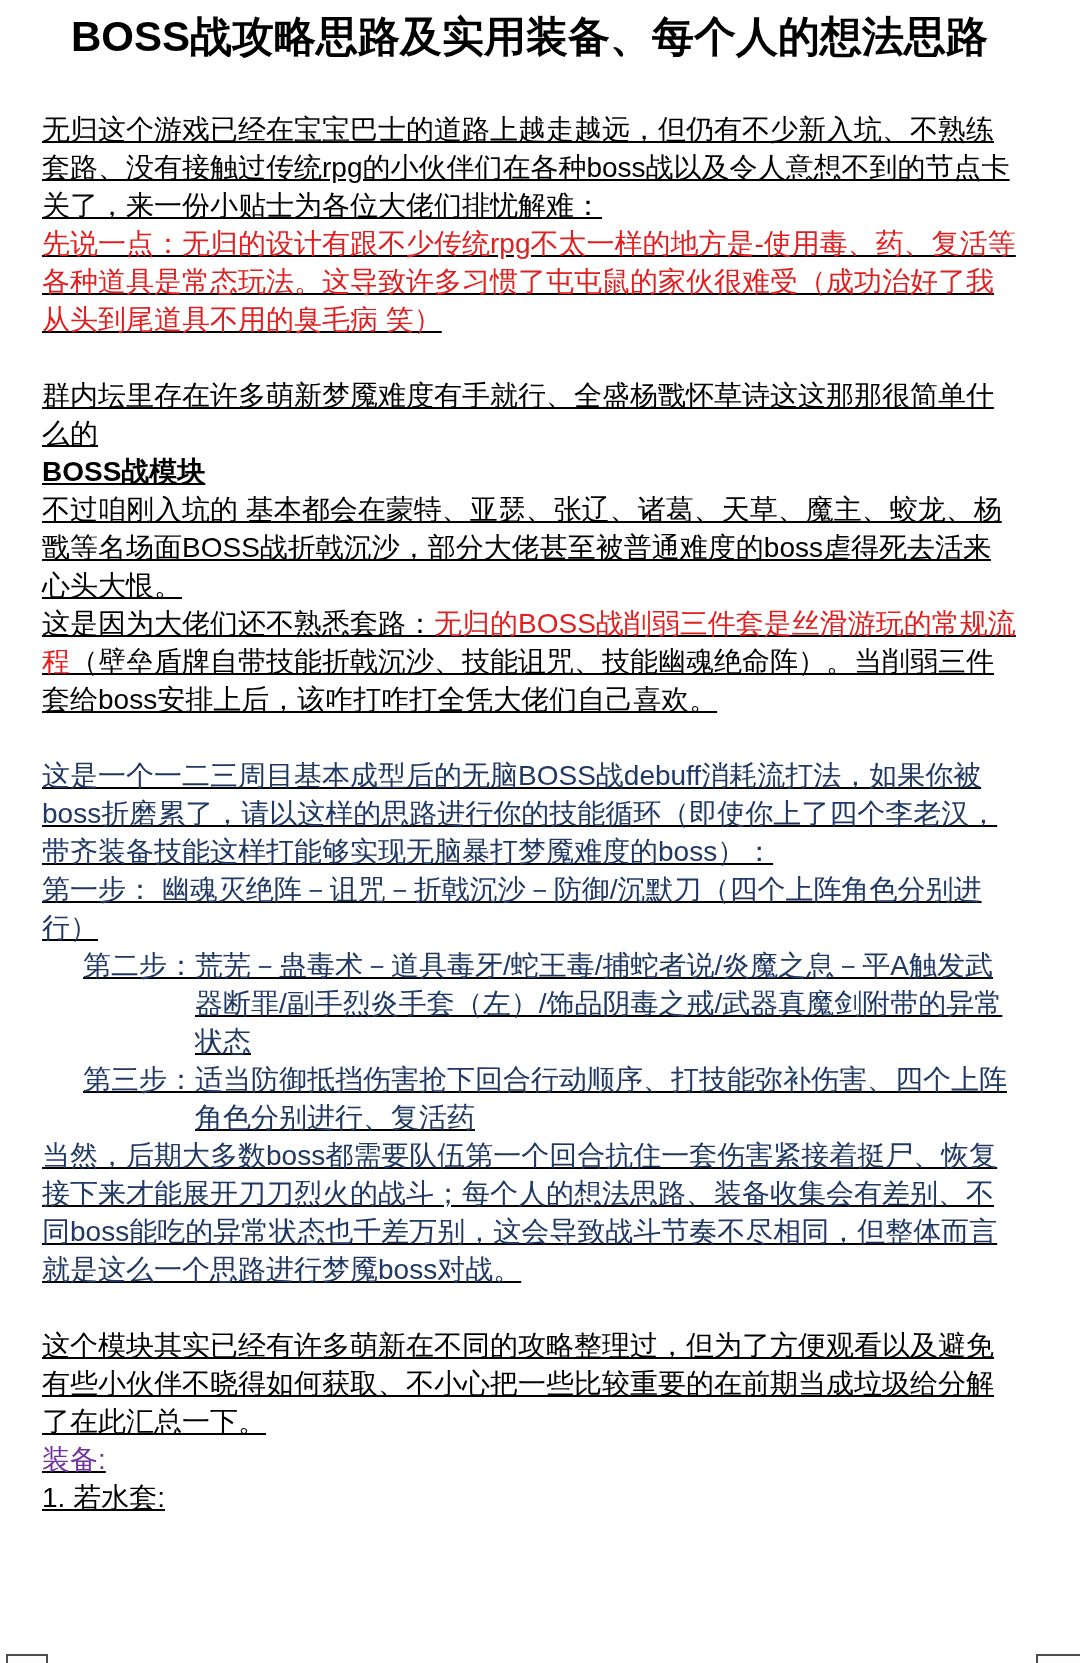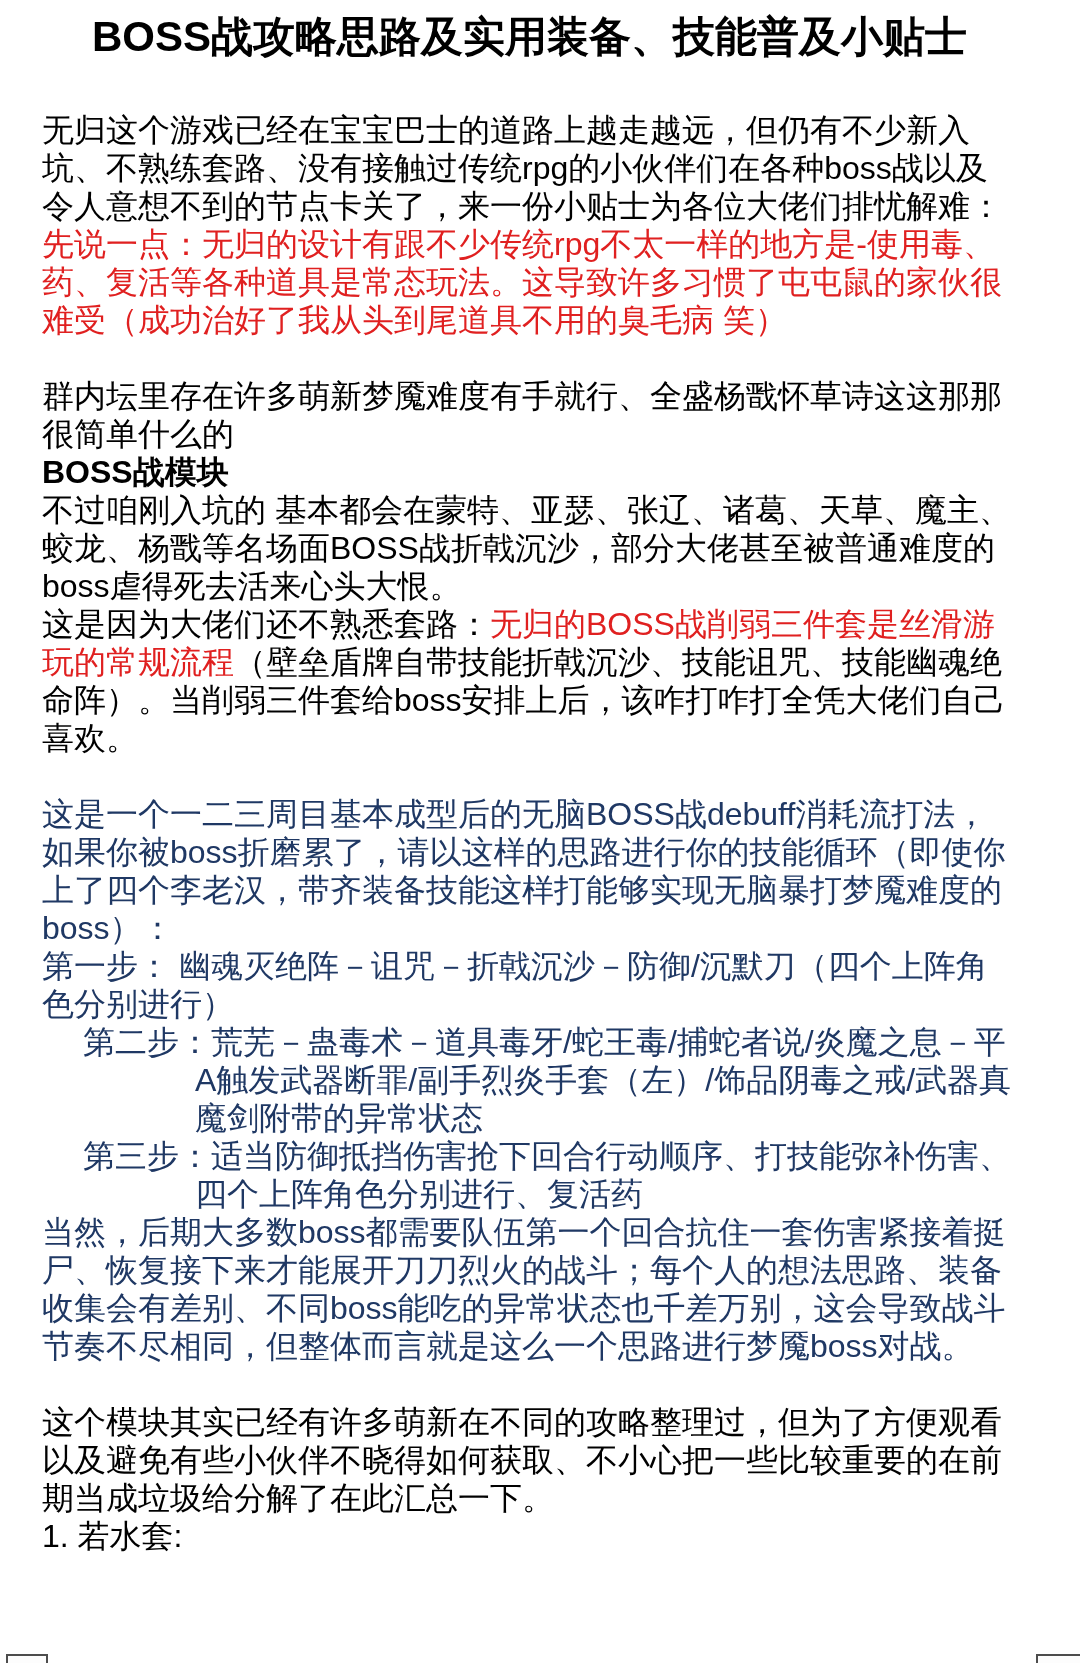--- a/index.html
+++ b/index.html
@@ -14,21 +14,21 @@
   .doc {
     padding: 10px 63px 0 42px;
   }
   .title {
     font-size: 42px;
     font-weight: bold;
     text-align: center;
     line-height: 1.3;
     margin: 0 -20px 0 -20px;
   }
-  .block { font-size: 32px; line-height: 38px; }
+  .block { font-size: 28px; line-height: 38px; text-decoration: underline; }
   .para { }
   .heading { font-weight: bold; }
   .blank { height: 38px; }
   .hang { padding-left: 112px; text-indent: -112px; margin-left: 41px; }
   .first-para { margin-top: 46px; }
   .c-red    { color: #e02020; }
   .c-navy   { color: #1f3864; }
   .c-purple { color: #7030a0; }
   .c-black  { color: #000000; }
   .bold { font-weight: bold; }
@@ -40,35 +40,36 @@
     border: 2px solid #4d4d4d;
     border-bottom: none;
   }
   .img-stub-left  { left: 6px;  width: 38px; }
   .img-stub-right { right: 0px; width: 42px; border-right: none; }
 </style>
 </head>
 <body>
 
 <div class="doc">
-  <div class="title">BOSS战攻略思路及实用装备、技能普及小贴士</div>
+  <div class="title">BOSS战攻略思路及实用装备、每个人的想法思路</div>
   <div id="blocks-root">
       <div class="block para first-para"><span class="c-black">无归这个游戏已经在宝宝巴士的道路上越走越远，但仍有不少新入坑、不熟练套路、没有接触过传统rpg的小伙伴们在各种boss战以及令人意想不到的节点卡关了，来一份小贴士为各位大佬们排忧解难：</span></div>
       <div class="block para"><span class="c-red">先说一点：无归的设计有跟不少传统rpg不太一样的地方是-使用毒、药、复活等各种道具是常态玩法。这导致许多习惯了屯屯鼠的家伙很难受（成功治好了我从头到尾道具不用的臭毛病 笑）</span></div>
       <div class="block blank"></div>
       <div class="block para"><span class="c-black">群内坛里存在许多萌新梦魇难度有手就行、全盛杨戬怀草诗这这那那很简单什么的</span></div>
       <div class="block heading"><span class="c-black bold">BOSS战模块</span></div>
       <div class="block para"><span class="c-black">不过咱刚入坑的 基本都会在蒙特、亚瑟、张辽、诸葛、天草、魔主、蛟龙、杨戬等名场面BOSS战折戟沉沙，部分大佬甚至被普通难度的boss虐得死去活来心头大恨。</span></div>
       <div class="block para"><span class="c-black">这是因为大佬们还不熟悉套路：</span><span class="c-red">无归的BOSS战削弱三件套是丝滑游玩的常规流程</span><span class="c-black">（壁垒盾牌自带技能折戟沉沙、技能诅咒、技能幽魂绝命阵）。当削弱三件套给boss安排上后，该咋打咋打全凭大佬们自己喜欢。</span></div>
       <div class="block blank"></div>
       <div class="block para"><span class="c-navy">这是一个一二三周目基本成型后的无脑BOSS战debuff消耗流打法，如果你被boss折磨累了，请以这样的思路进行你的技能循环（即使你上了四个李老汉，带齐装备技能这样打能够实现无脑暴打梦魇难度的boss）：</span></div>
       <div class="block para"><span class="c-navy">第一步：  幽魂灭绝阵－诅咒－折戟沉沙－防御/沉默刀（四个上阵角色分别进行）</span></div>
       <div class="block para hang"><span class="c-navy">第二步：荒芜－蛊毒术－道具毒牙/蛇王毒/捕蛇者说/炎魔之息－平A触发武器断罪/副手烈炎手套（左）/饰品阴毒之戒/武器真魔剑附带的异常状态</span></div>
       <div class="block para hang"><span class="c-navy">第三步：适当防御抵挡伤害抢下回合行动顺序、打技能弥补伤害、四个上阵角色分别进行、复活药</span></div>
       <div class="block para"><span class="c-navy">当然，后期大多数boss都需要队伍第一个回合抗住一套伤害紧接着挺尸、恢复接下来才能展开刀刀烈火的战斗；每个人的想法思路、装备收集会有差别、不同boss能吃的异常状态也千差万别，这会导致战斗节奏不尽相同，但整体而言就是这么一个思路进行梦魇boss对战。</span></div>
       <div class="block blank"></div>
       <div class="block para"><span class="c-black">这个模块其实已经有许多萌新在不同的攻略整理过，但为了方便观看以及避免有些小伙伴不晓得如何获取、不小心把一些比较重要的在前期当成垃圾给分解了在此汇总一下。</span></div>
+      <div class="block para"><span class="c-purple">装备:</span></div>
       <div class="block para"><span class="c-black">1. 若水套:</span></div>
     </div>
 </div>
 
 <div class="img-stub img-stub-left"></div>
 <div class="img-stub img-stub-right"></div>
 
 </body></html>

